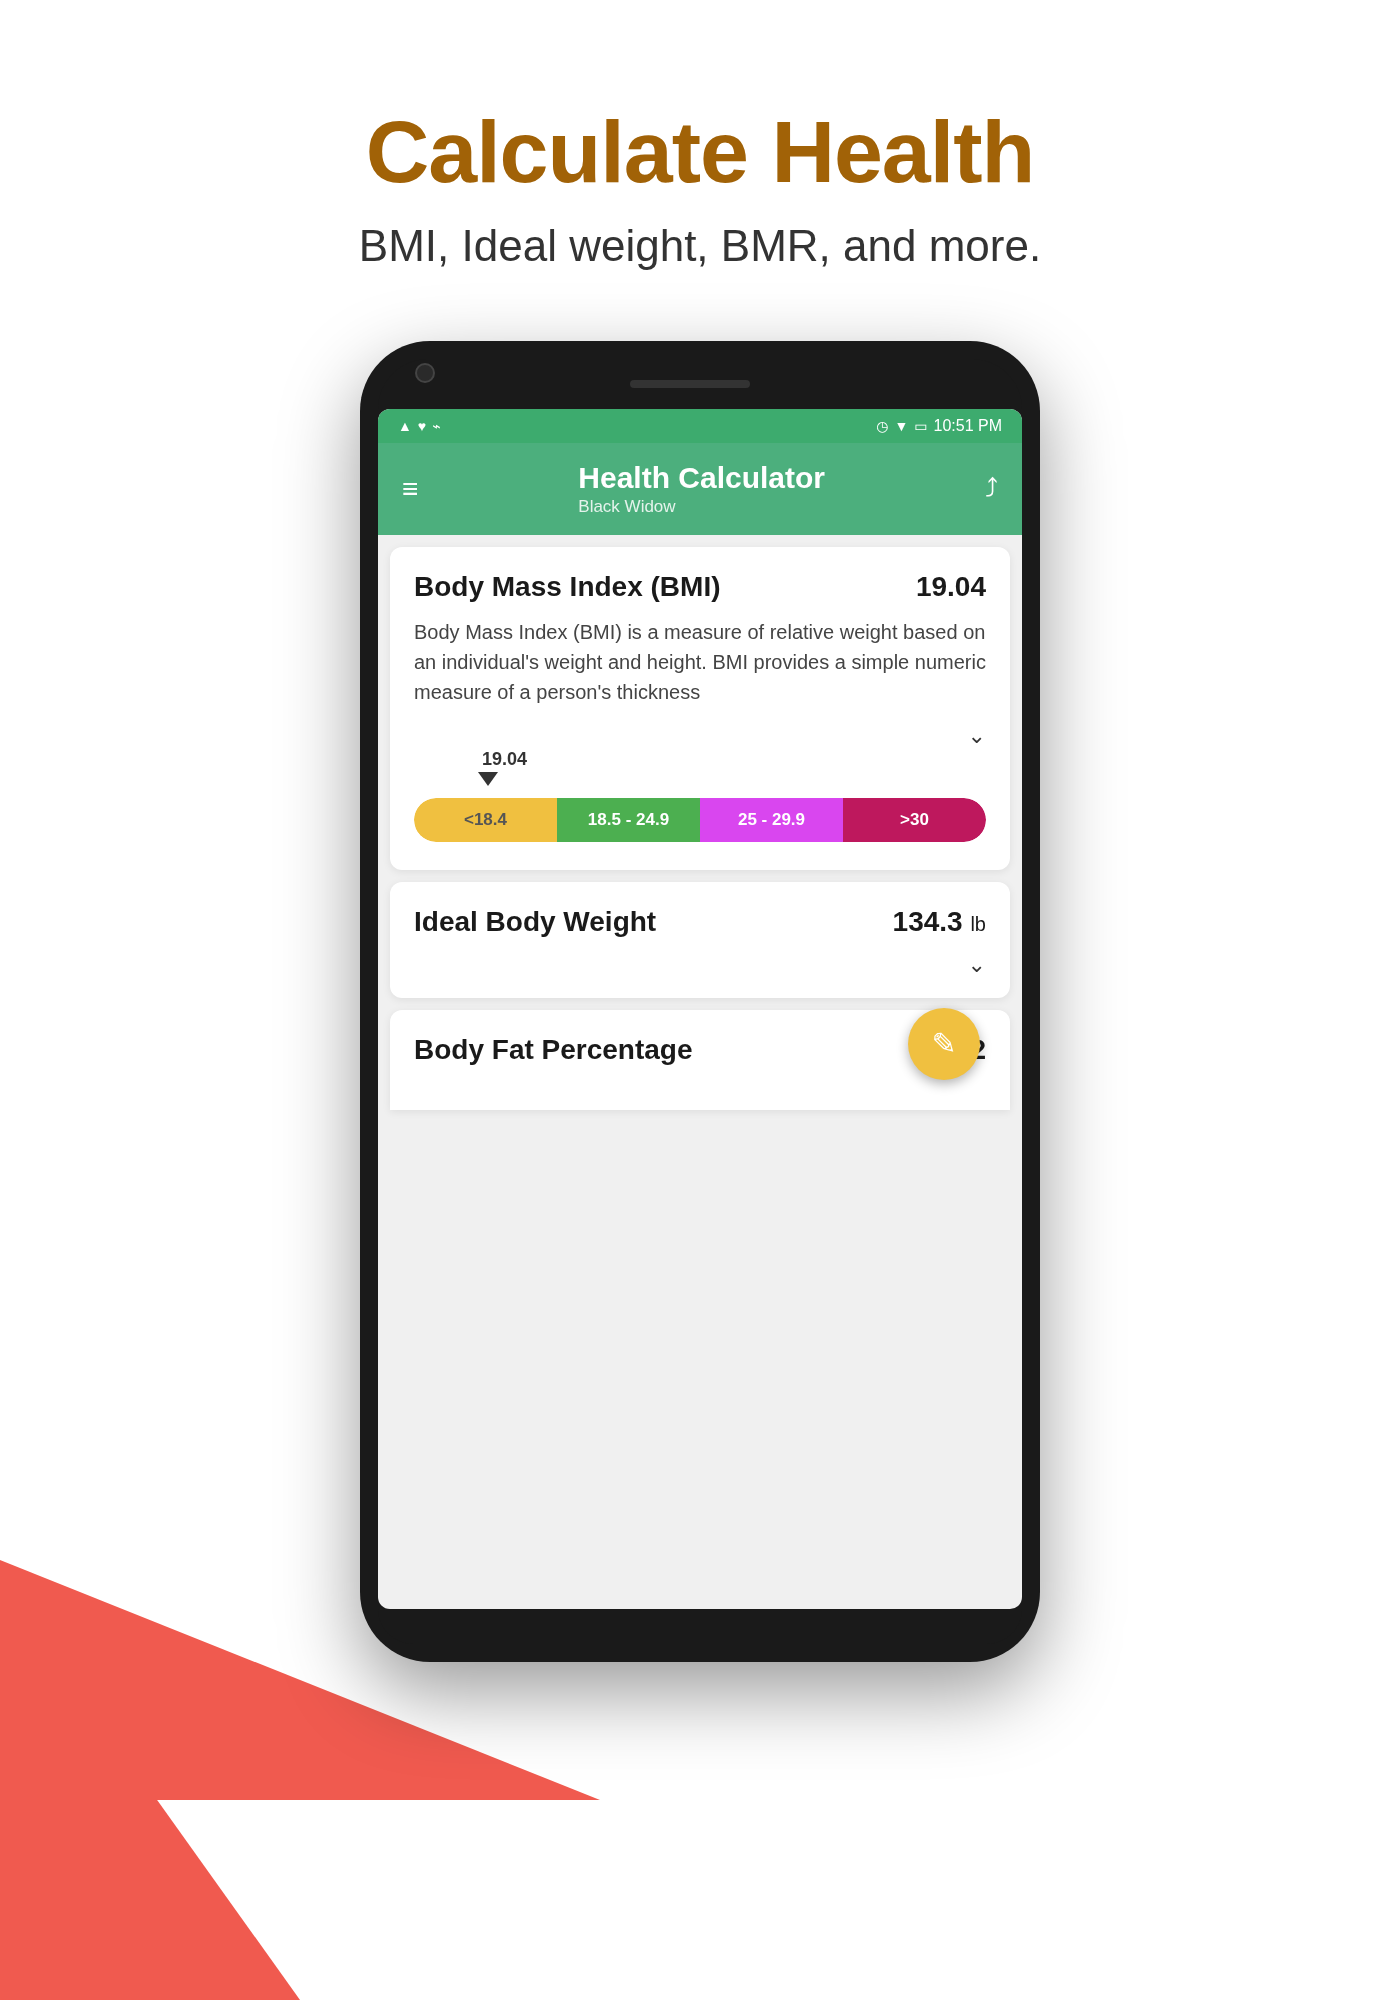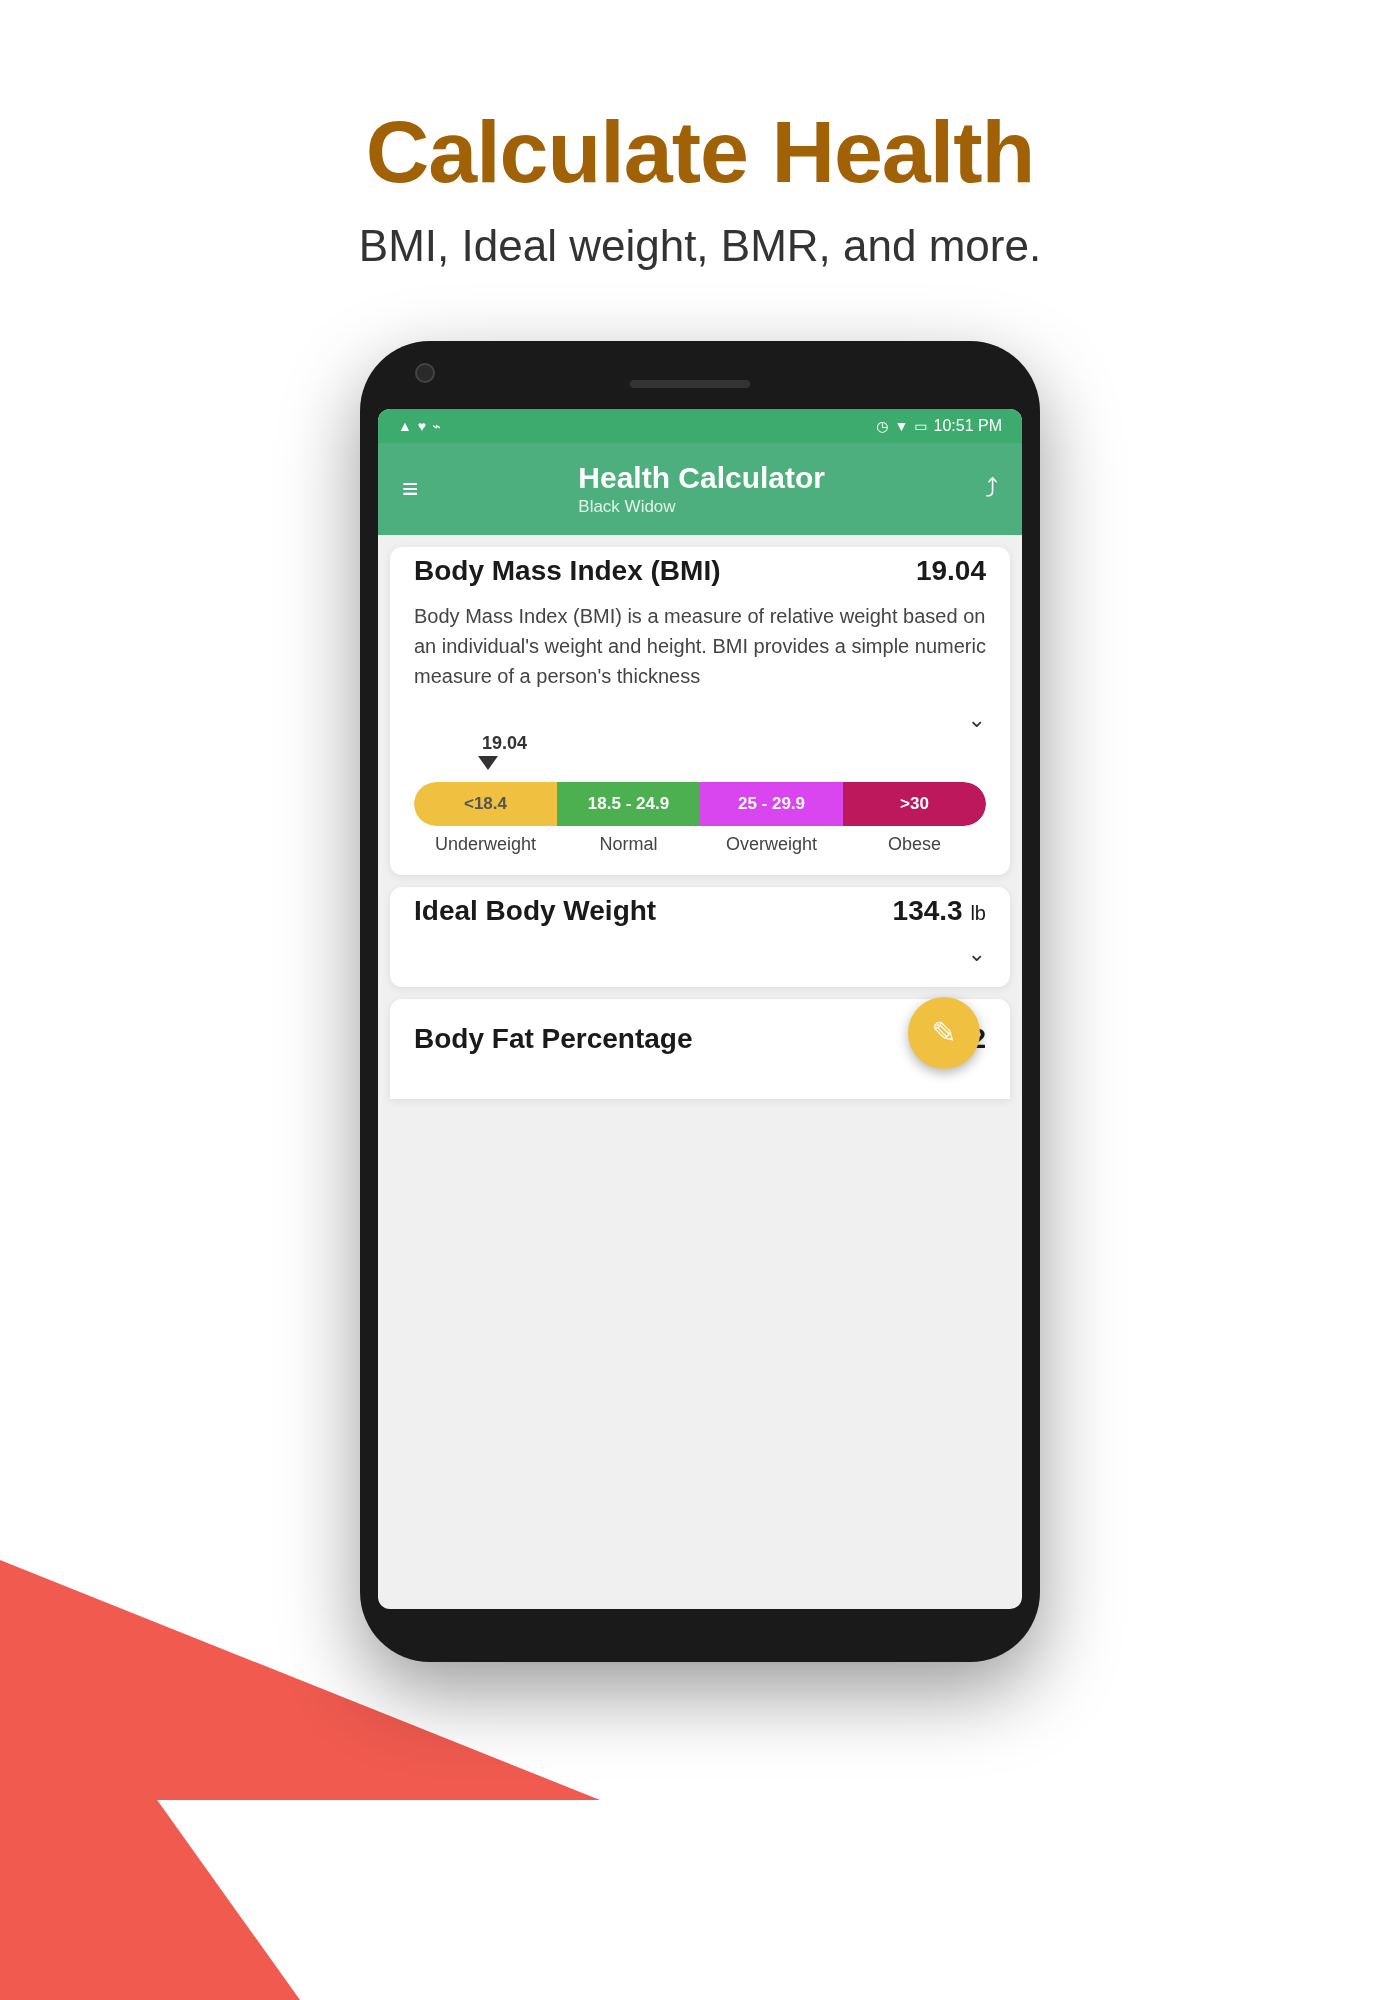--- a/index.html
+++ b/index.html
@@ -179,21 +179,21 @@
       color: white;
       font-size: 26px;
       cursor: pointer;
     }
 
     
     .card {
       background: white;
       margin: 12px;
       border-radius: 12px;
-      padding: 8px 24px 20px;
+      padding: 24px 24px 20px;
       box-shadow: 0 2px 8px rgba(0,0,0,0.08);
     }
 
     .card-header {
       display: flex;
       justify-content: space-between;
       align-items: flex-start;
       margin-bottom: 14px;
     }
 
@@ -379,26 +379,20 @@
             <span class="bmi-pointer"></span>
           </div>
 
           <div class="bmi-bar-container">
             <div class="bmi-segment bmi-segment-underweight">&lt;18.4</div>
             <div class="bmi-segment bmi-segment-normal">18.5 - 24.9</div>
             <div class="bmi-segment bmi-segment-overweight">25 - 29.9</div>
             <div class="bmi-segment bmi-segment-obese">&gt;30</div>
           </div>
 
-          <div class="bmi-labels">
-            <div class="bmi-label">Underweight</div>
-            <div class="bmi-label">Normal</div>
-            <div class="bmi-label">Overweight</div>
-            <div class="bmi-label">Obese</div>
-          </div>
         </div>
 
         <div class="card">
           <div class="card-header">
             <span class="card-title">Ideal Body Weight</span>
             <span class="card-value">
               <span>134.3</span>
               <span class="card-value-unit">lb</span>
             </span>
           </div>

